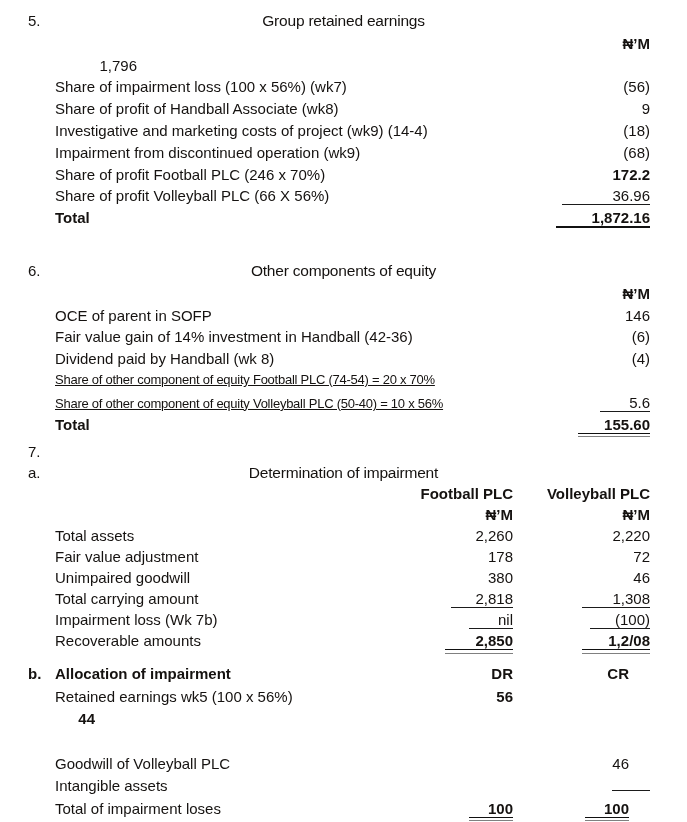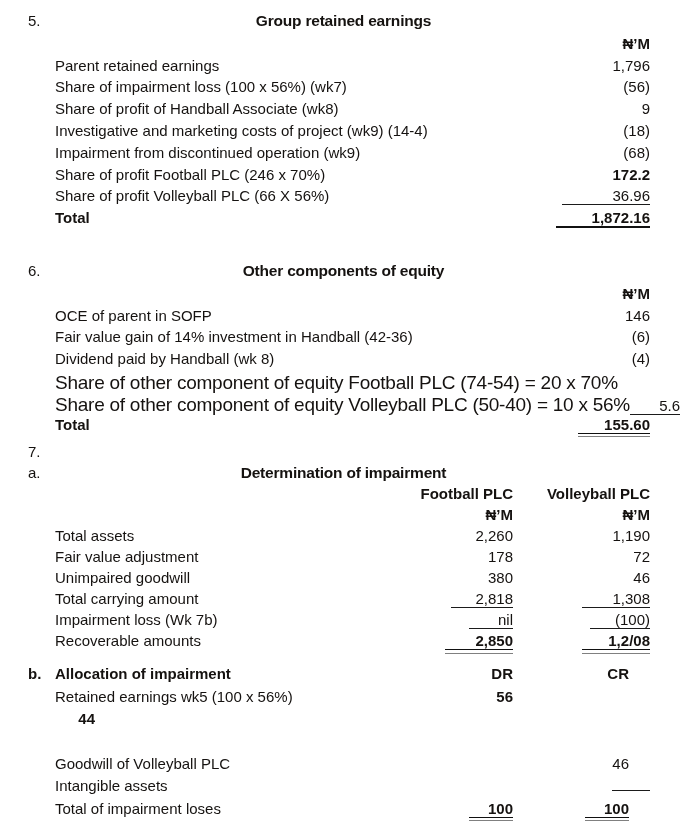--- a/index.html
+++ b/index.html
@@ -12,40 +12,40 @@
     font-family: "Liberation Sans", "DejaVu Sans", sans-serif;
     font-size: 15px;
     color: #151210;
     overflow: hidden;
   }
   .sec { position: absolute; left: 0; right: 0; }
   .shead { position: relative; height: 21.8px; }
   .snum { position: absolute; left: 28px; top: 2px; }
   .stitle {
     text-align: center;
-    font-weight: bold;
+    font-weight: normal;
     font-size: 15.5px;
     padding-top: 2px;
     letter-spacing: -0.2px;
   }
   .row {
     display: flex;
     align-items: baseline;
     height: 21.8px;
     padding-right: 37px;
     padding-top: 3px;
   }
   .s7 .row { height: 21px; padding-top: 2px; }
   .sb .row { height: 22.6px; }
   .lab { margin-left: 55px; flex: 1; white-space: nowrap; }
   .c1 { width: 95px;  text-align: right; white-space: nowrap; }
   .c2 { width: 137px; text-align: right; white-space: nowrap; }
   .crpad { padding-right: 21px; }
   .b { font-weight: bold; }
-  .sm { font-size: 19px; letter-spacing: -0.25px; }
+  .sm { font-size: 13px; letter-spacing: -0.25px; text-decoration: underline; }
   .bnum { position: absolute; left: 28px; font-weight: bold; }
   .sbhead { position: relative; }
   
   .u  { display: inline-block; text-align: right; border-bottom: 1.5px solid #1b1b1b; }
   .u2 { display: inline-block; text-align: right; border-bottom: 2.2px solid #111111; }
   .uu { display: inline-block; text-align: right; position: relative; border-bottom: 1.8px solid #111111; }
   .uu::after {
     content: "";
     position: absolute;
     left: 0; right: 0; bottom: -4.5px;
@@ -71,21 +71,20 @@
   <section class="sec" style="top:10px">
     <div class="shead">
       <span class="snum">5.</span>
       <div class="stitle">Group retained earnings</div>
     </div>
     <div class="row">
       <span class="lab"></span>
       <span class="c2 b">₦’M</span>
     </div>
     <div class="row">
-      <span class="lab">Parent retained earnings</span>
       <span class="c2">1,796</span>
     </div>
     <div class="row">
       <span class="lab">Share of impairment loss (100 x 56%) (wk7)</span>
       <span class="c2">(56)</span>
     </div>
     <div class="row">
       <span class="lab">Share of profit of  Handball Associate (wk8)</span>
       <span class="c2">9</span>
     </div>
@@ -159,21 +158,21 @@
       <span class="c2 b">Volleyball PLC</span>
     </div>
     <div class="row">
       <span class="lab"></span>
       <span class="c1 b">₦’M</span>
       <span class="c2 b">₦’M</span>
     </div>
     <div class="row">
       <span class="lab">Total assets</span>
       <span class="c1">2,260</span>
-      <span class="c2">1,190</span>
+      <span class="c2">2,220</span>
     </div>
     <div class="row">
       <span class="lab">Fair value adjustment</span>
       <span class="c1">178</span>
       <span class="c2">72</span>
     </div>
     <div class="row">
       <span class="lab">Unimpaired goodwill</span>
       <span class="c1">380</span>
       <span class="c2">46</span>

